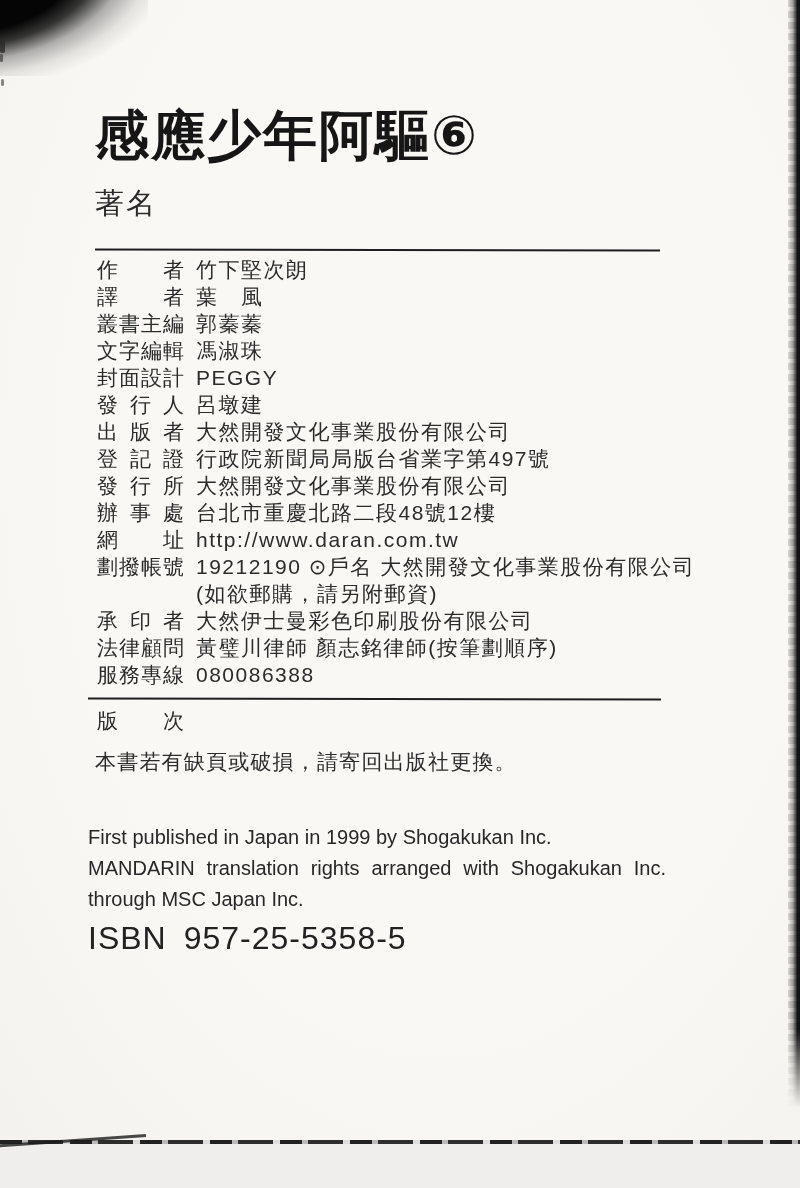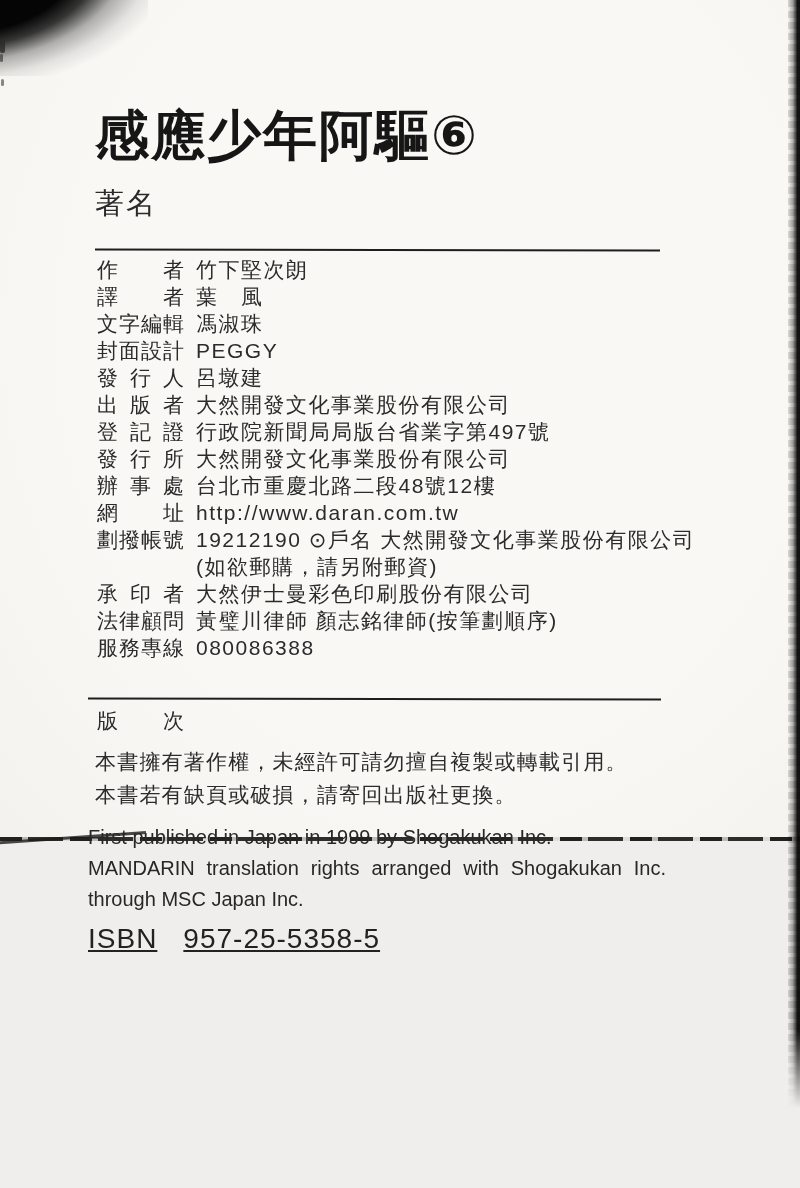--- a/index.html
+++ b/index.html
@@ -4,21 +4,21 @@
 <style>
   html, body { margin: 0; padding: 0; }
   body {
     width: 800px; height: 1188px;
     background: #efeeec;
     font-family: "Liberation Sans", "DejaVu Sans", sans-serif;
     overflow: hidden;
   }
   .page {
     position: relative;
-    width: 800px; height: 841px;
+    width: 800px; height: 1144px;
     background: radial-gradient(ellipse at 55% 40%, #f9f8f5 60%, #f3f2ee 100%);
     color: #262626;
   }
 
   
   .corner-blob {
     position: absolute; top: -42px; left: -52px; width: 200px; height: 118px;
     background: radial-gradient(ellipse at top left,
       #050505 46%, rgba(10,10,10,0.82) 54%, rgba(40,40,40,0.35) 63%,
       rgba(80,80,80,0.12) 72%, rgba(0,0,0,0) 80%);
@@ -71,21 +71,21 @@
     letter-spacing: 1px;
   }
   .credit-value { margin-left: 11px; letter-spacing: 1.5px; color: #2b2b2b; }
 
   .edition { position: absolute; left: 97px; top: 707px; }
 
   .notices { position: absolute; left: 95px; top: 745px; font-size: 21px; line-height: 33px; letter-spacing: 1.2px; color: #2b2b2b; }
 
   .copyright { position: absolute; left: 88px; top: 822px; width: 578px; font-size: 20px; line-height: 31px; color: #272727; }
   .copyright .justify { text-align: justify; text-align-last: justify; }
-  .isbn-line { margin-top: 8px; font-size: 28px; letter-spacing: 1px; display: flex; gap: 26px; color: #222; text-decoration: underline; }
+  .isbn-line { margin-top: 8px; font-size: 32px; letter-spacing: 1px; display: flex; gap: 17px; color: #222; }
 </style>
 </head>
 <body>
 
 <div class="page">
 
   <div class="corner-blob"></div>
   <div class="edge-right"></div>
   <div class="edge-bottom"></div>
   <div class="edge-bottom-left"></div>
@@ -103,20 +103,24 @@
   <div class="rule r1"></div>
 
   <div class="credits">
     <div class="credit-row">
       <span class="credit-label">作者</span>
       <span class="credit-value">竹下堅次朗</span>
     </div>
     <div class="credit-row">
       <span class="credit-label">譯者</span>
       <span class="credit-value">葉　風</span>
+    </div>
+    <div class="credit-row">
+      <span class="credit-label">叢書主編</span>
+      <span class="credit-value">郭蓁蓁</span>
     </div>
     <div class="credit-row">
       <span class="credit-label">文字編輯</span>
       <span class="credit-value">馮淑珠</span>
     </div>
     <div class="credit-row">
       <span class="credit-label">封面設計</span>
       <span class="credit-value">PEGGY</span>
     </div>
     <div class="credit-row">
@@ -167,21 +171,20 @@
 
   <div class="rule r2"></div>
 
   <div class="edition">
     <div class="credit-row">
       <span class="credit-label">版次</span>
     </div>
   </div>
 
   <div class="notices">
-    <div>本書擁有著作權，未經許可請勿擅自複製或轉載引用。</div>
     <div>本書若有缺頁或破損，請寄回出版社更換。</div>
   </div>
 
   <div class="copyright">
     <div>First published in Japan in 1999 by Shogakukan Inc.</div>
     <div class="justify">MANDARIN translation rights arranged with Shogakukan Inc.</div>
     <div>through MSC Japan Inc.</div>
     <div class="isbn-line">
       <span>ISBN</span>
       <span>957-25-5358-5</span>

